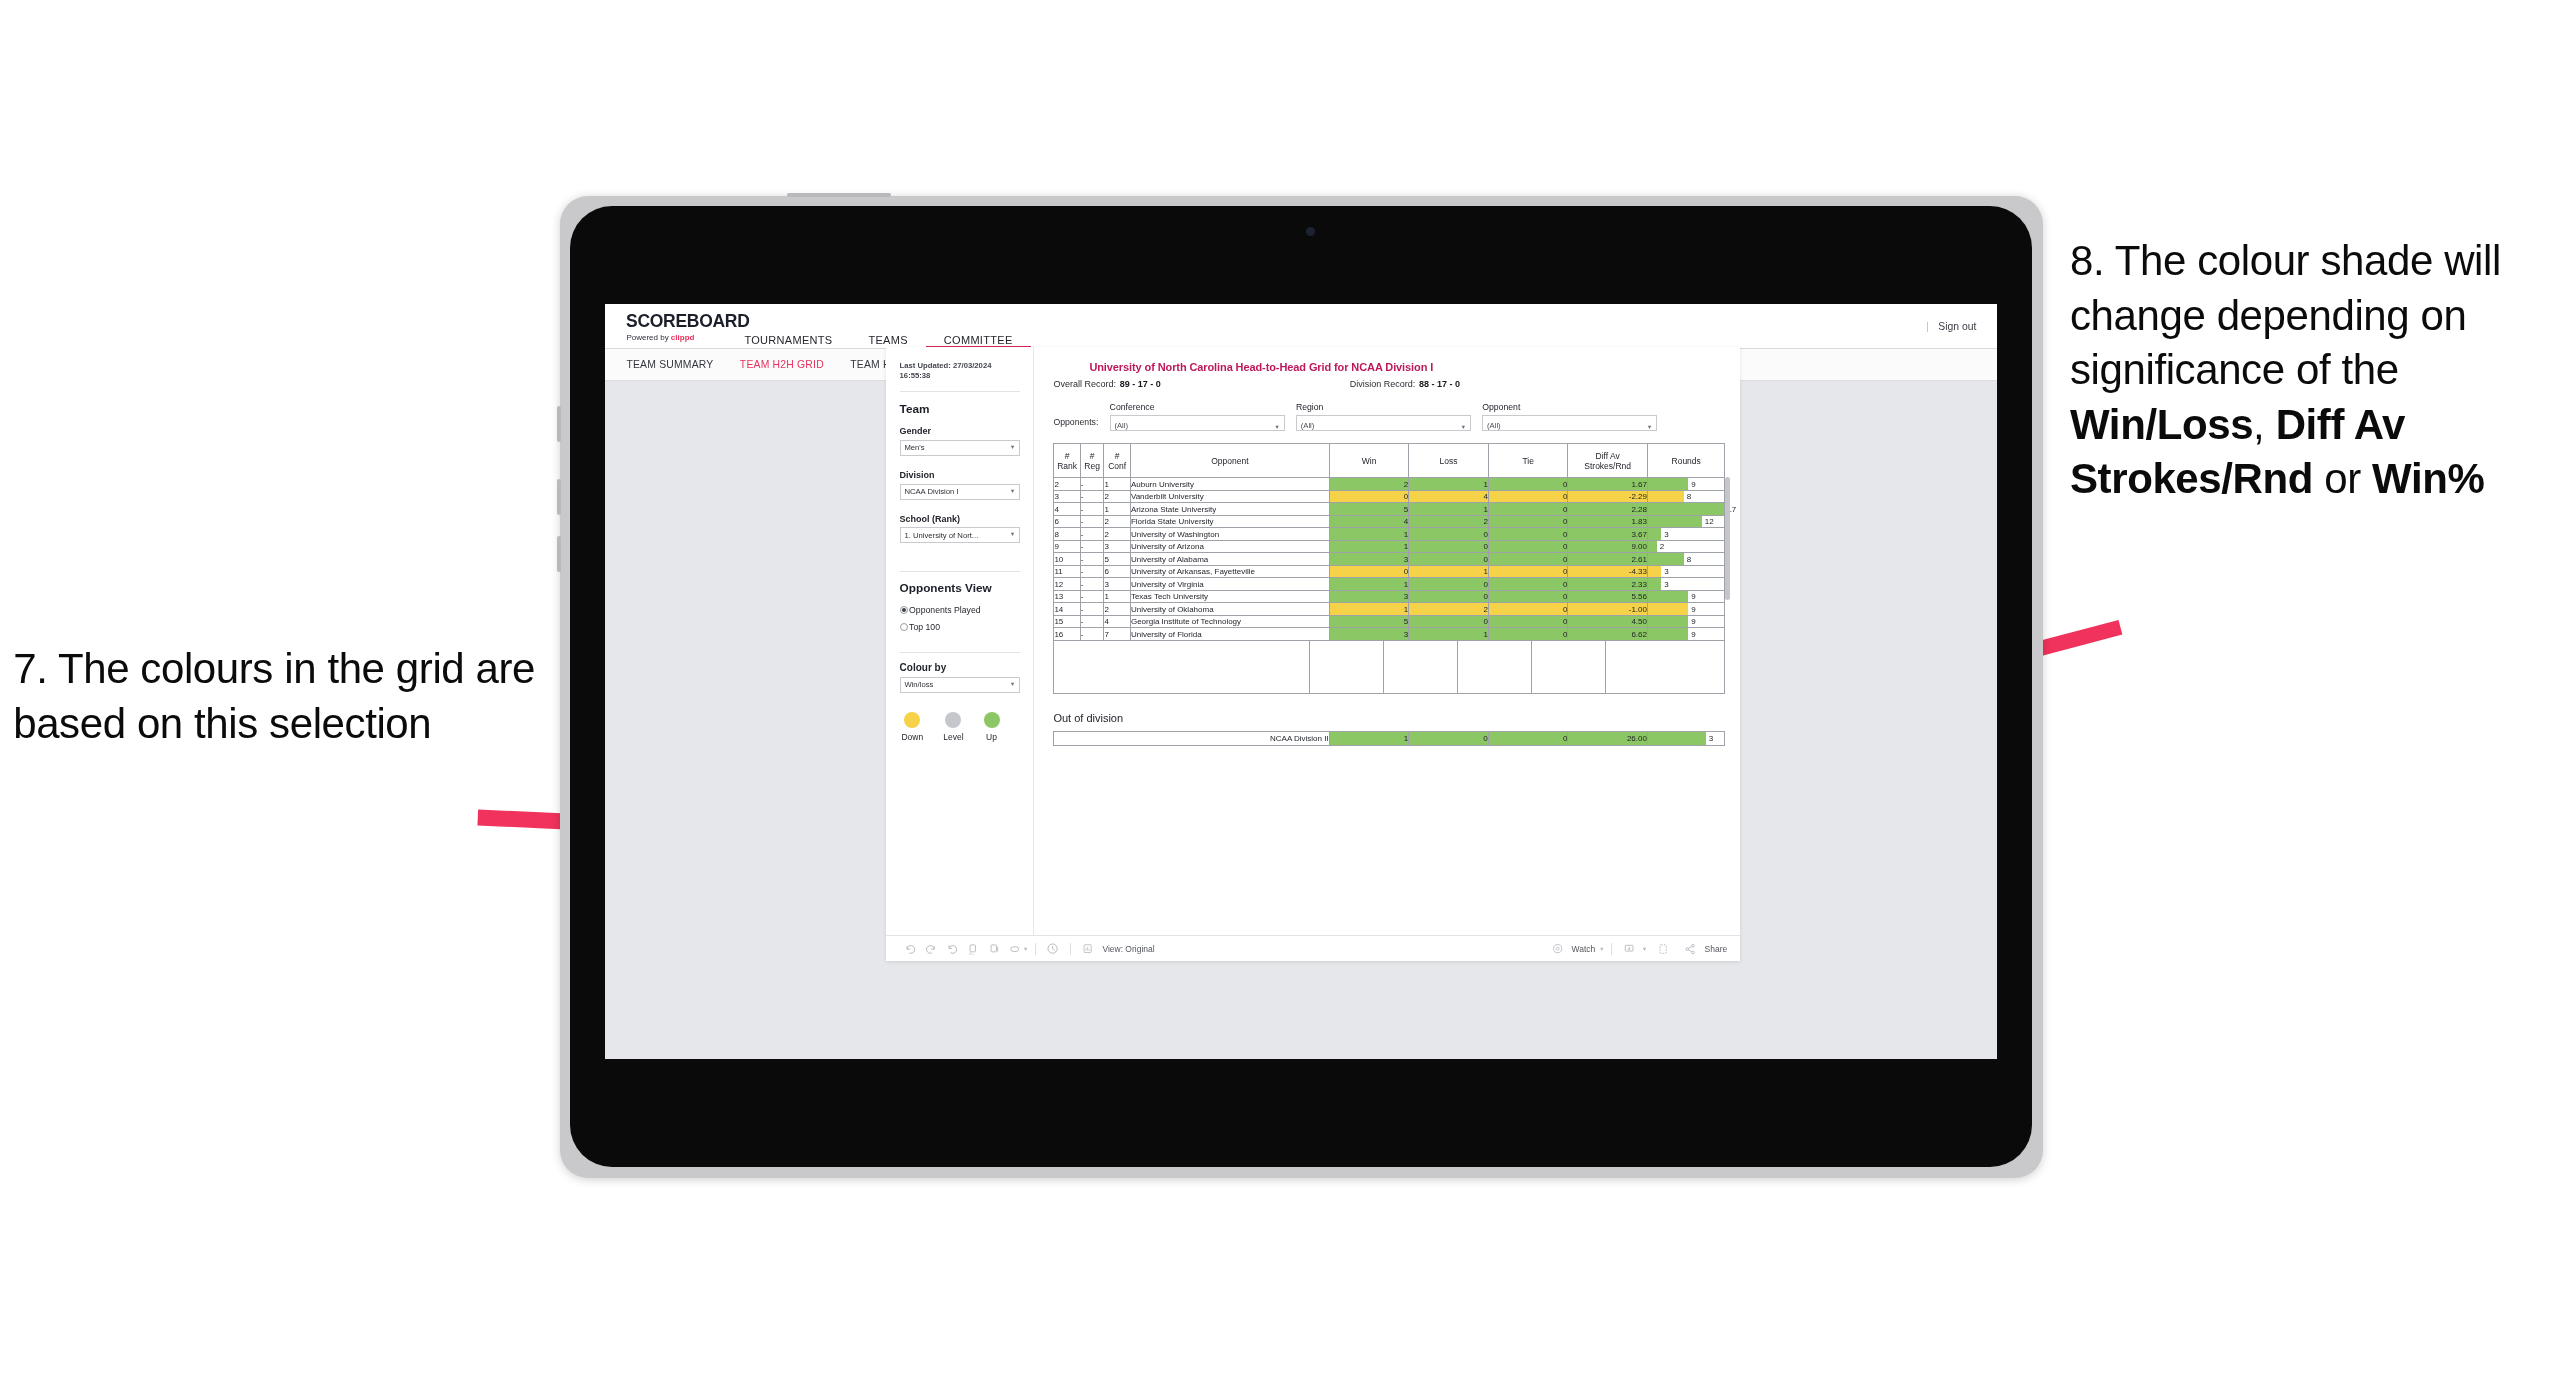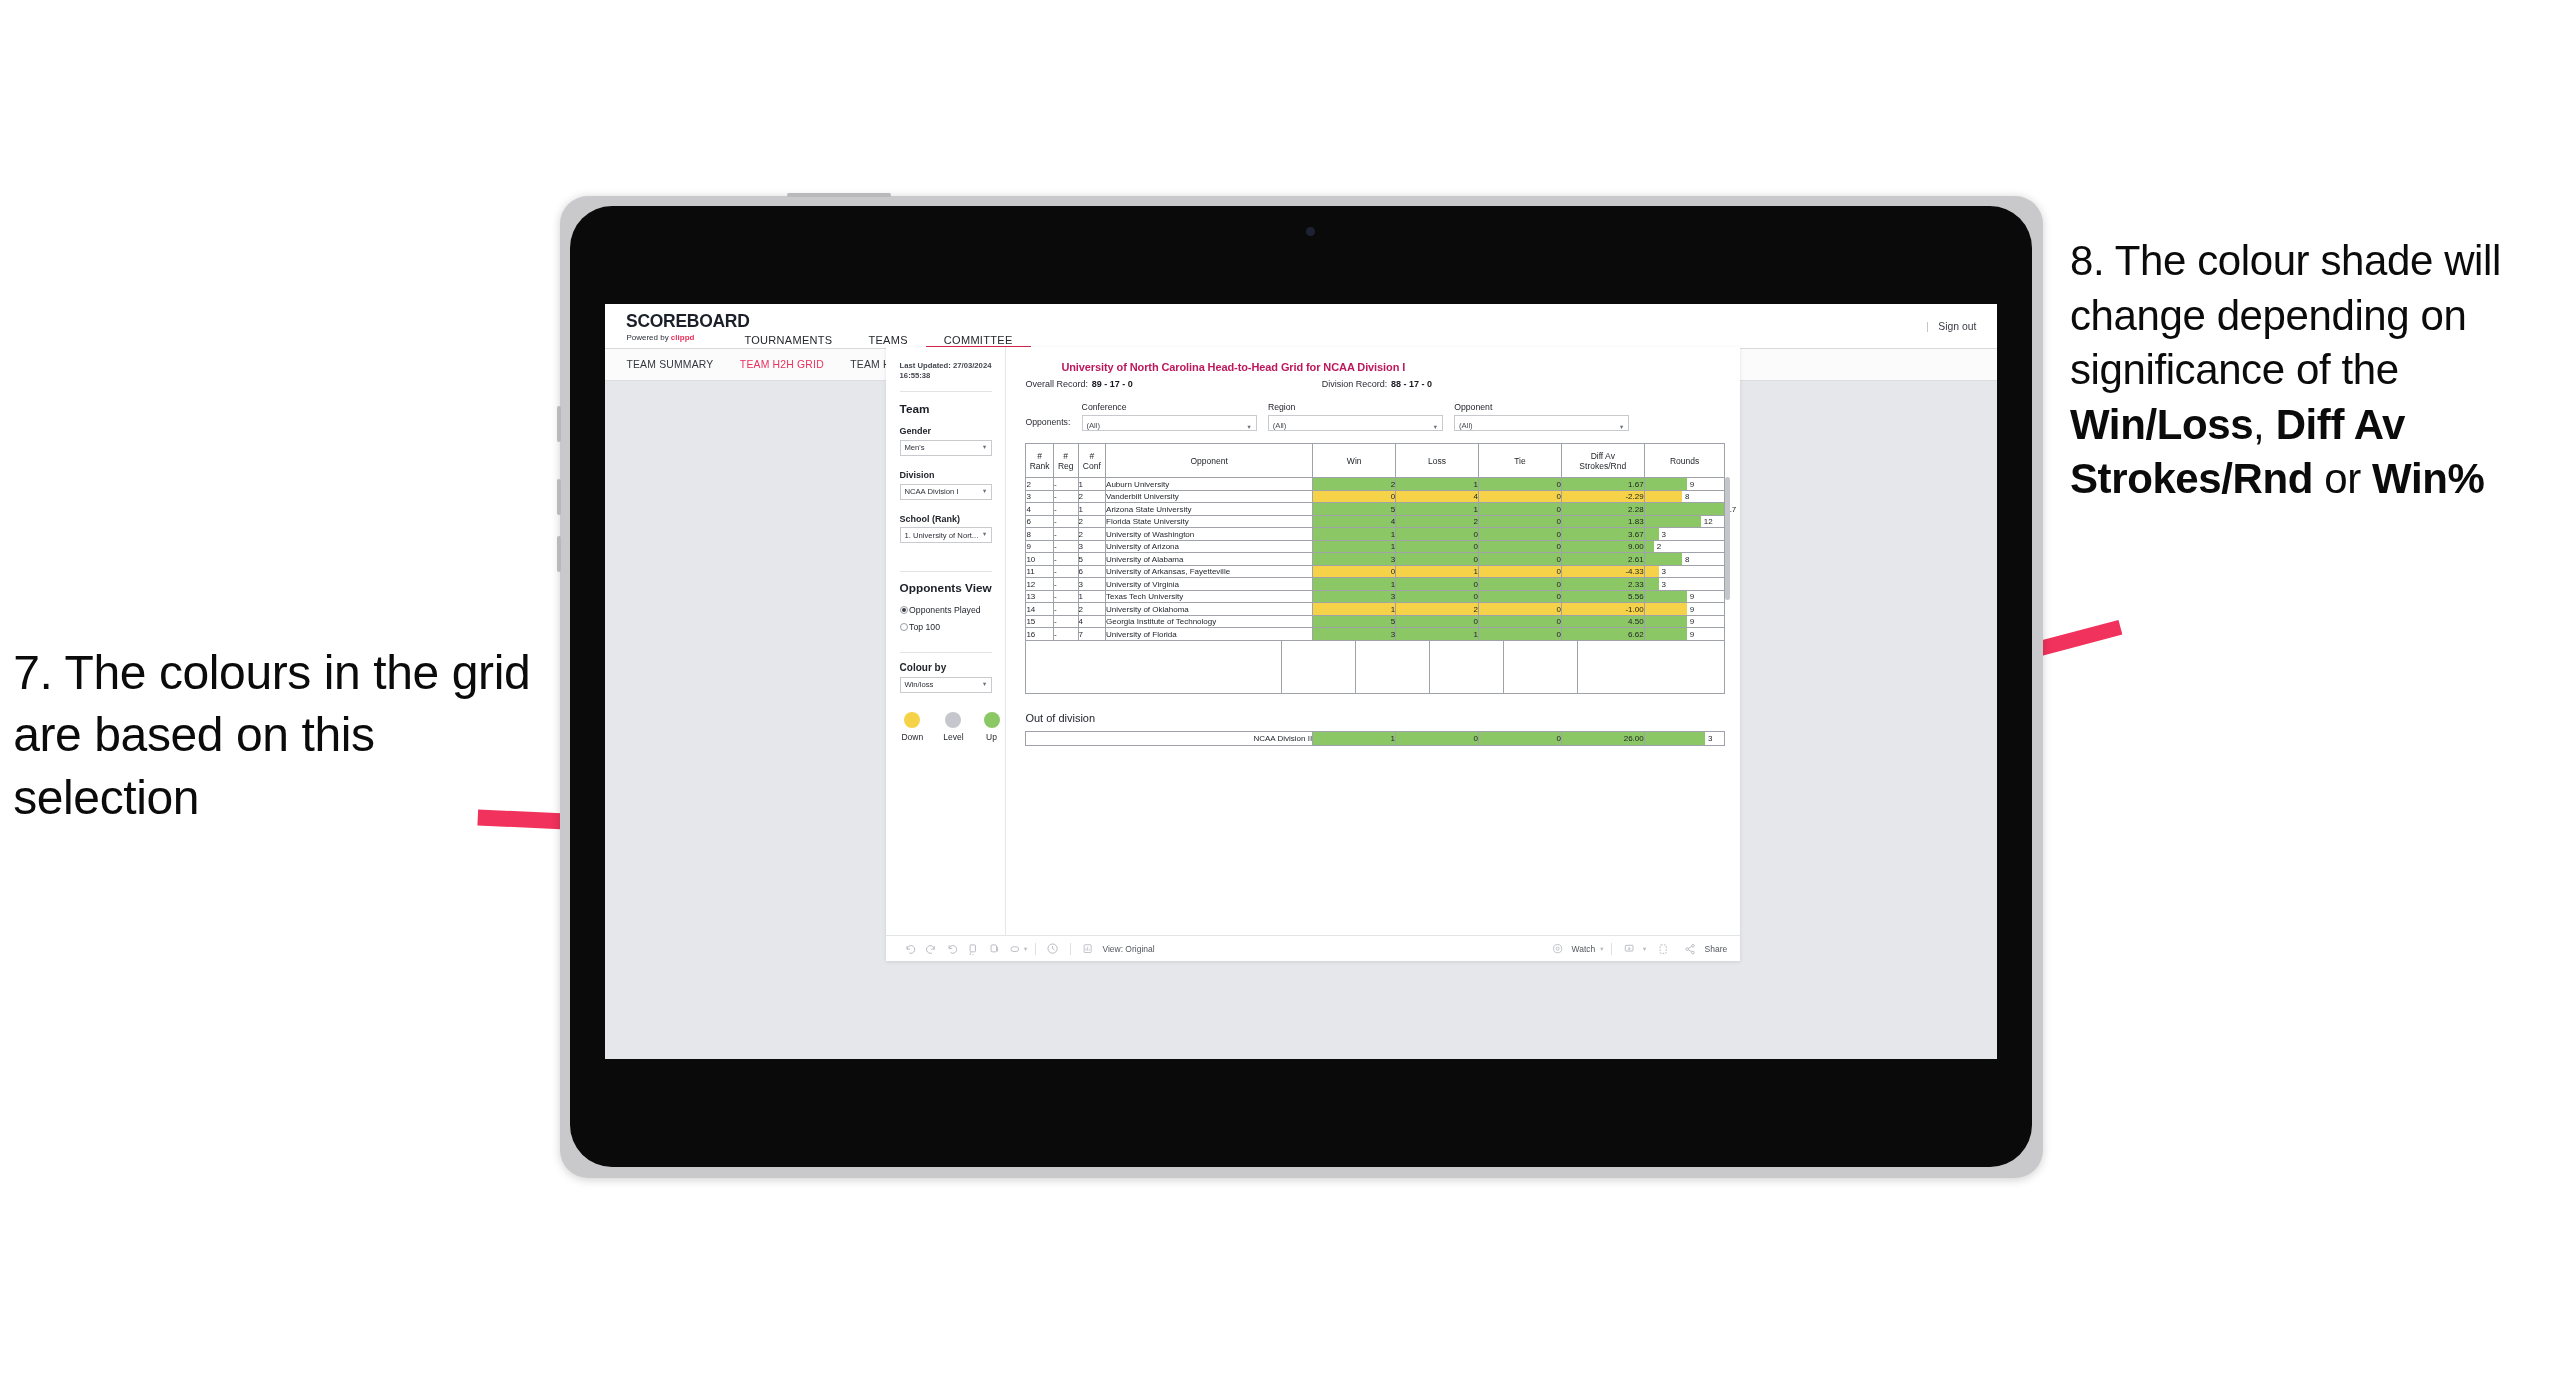--- a/index.html
+++ b/index.html
@@ -12,21 +12,21 @@
   #stage { position: relative; width: 2576px; height: 1386px; background: #fff; }
 
   
   .annot {
     position: absolute;
     font-family: "Liberation Sans", sans-serif;
     color: #0b0b0b;
     line-height: 1.30;
     letter-spacing: -0.4px;
   }
-  #annot-left  { left: 13.2px;  top: 642px; width: 557px; font-size: 48px; }
+  #annot-left  { left: 13.2px;  top: 642px; width: 557px; font-size: 42px; }
   #annot-right { left: 2070px; top: 234px; width: 500px; font-size: 42px; }
   .annot b { font-weight: 700; }
 
   
   .arrow-svg { position: absolute; pointer-events: none; }
 
   
   #tablet {
     position: absolute; left: 560px; top: 196px;
     width: 1483px; height: 982px;
@@ -112,21 +112,21 @@
     position: absolute; left: 281px; top: 43px;
     width: 854px; height: 614px;
     background: #ffffff;
     box-shadow: 0 0.9px 3.8px rgba(0,0,0,.10);
     display: flex; flex-direction: column;
   }
   #card-body { display: flex; flex: 1; min-height: 0; }
 
   
   #panel {
-    width: 120px; padding: 13.2px 13.2px 0 13.2px;
+    width: 148px; padding: 13.2px 13.2px 0 13.2px;
     border-right: 0.9px solid #e6e7e9;
     display: flex; flex-direction: column;
   }
   #lastupd { font-size: 7.7px; color: #44474e; line-height: 1.32; font-weight: 600; }
   .panel-rule { height: 0.9px; background: #e2e3e6; margin: 10.4px 0 9.4px 0; }
   .panel-h { font-size: 11.8px; font-weight: 700; color: #1b1f27; margin-bottom: 10.4px; }
   .field-label { font-size: 9px; font-weight: 700; color: #22252c; margin-bottom: 3.8px; }
   .select {
     height: 16px; border: 0.9px solid #c8cace; background: #fff;
     display: flex; align-items: center; padding: 0 3.8px;

